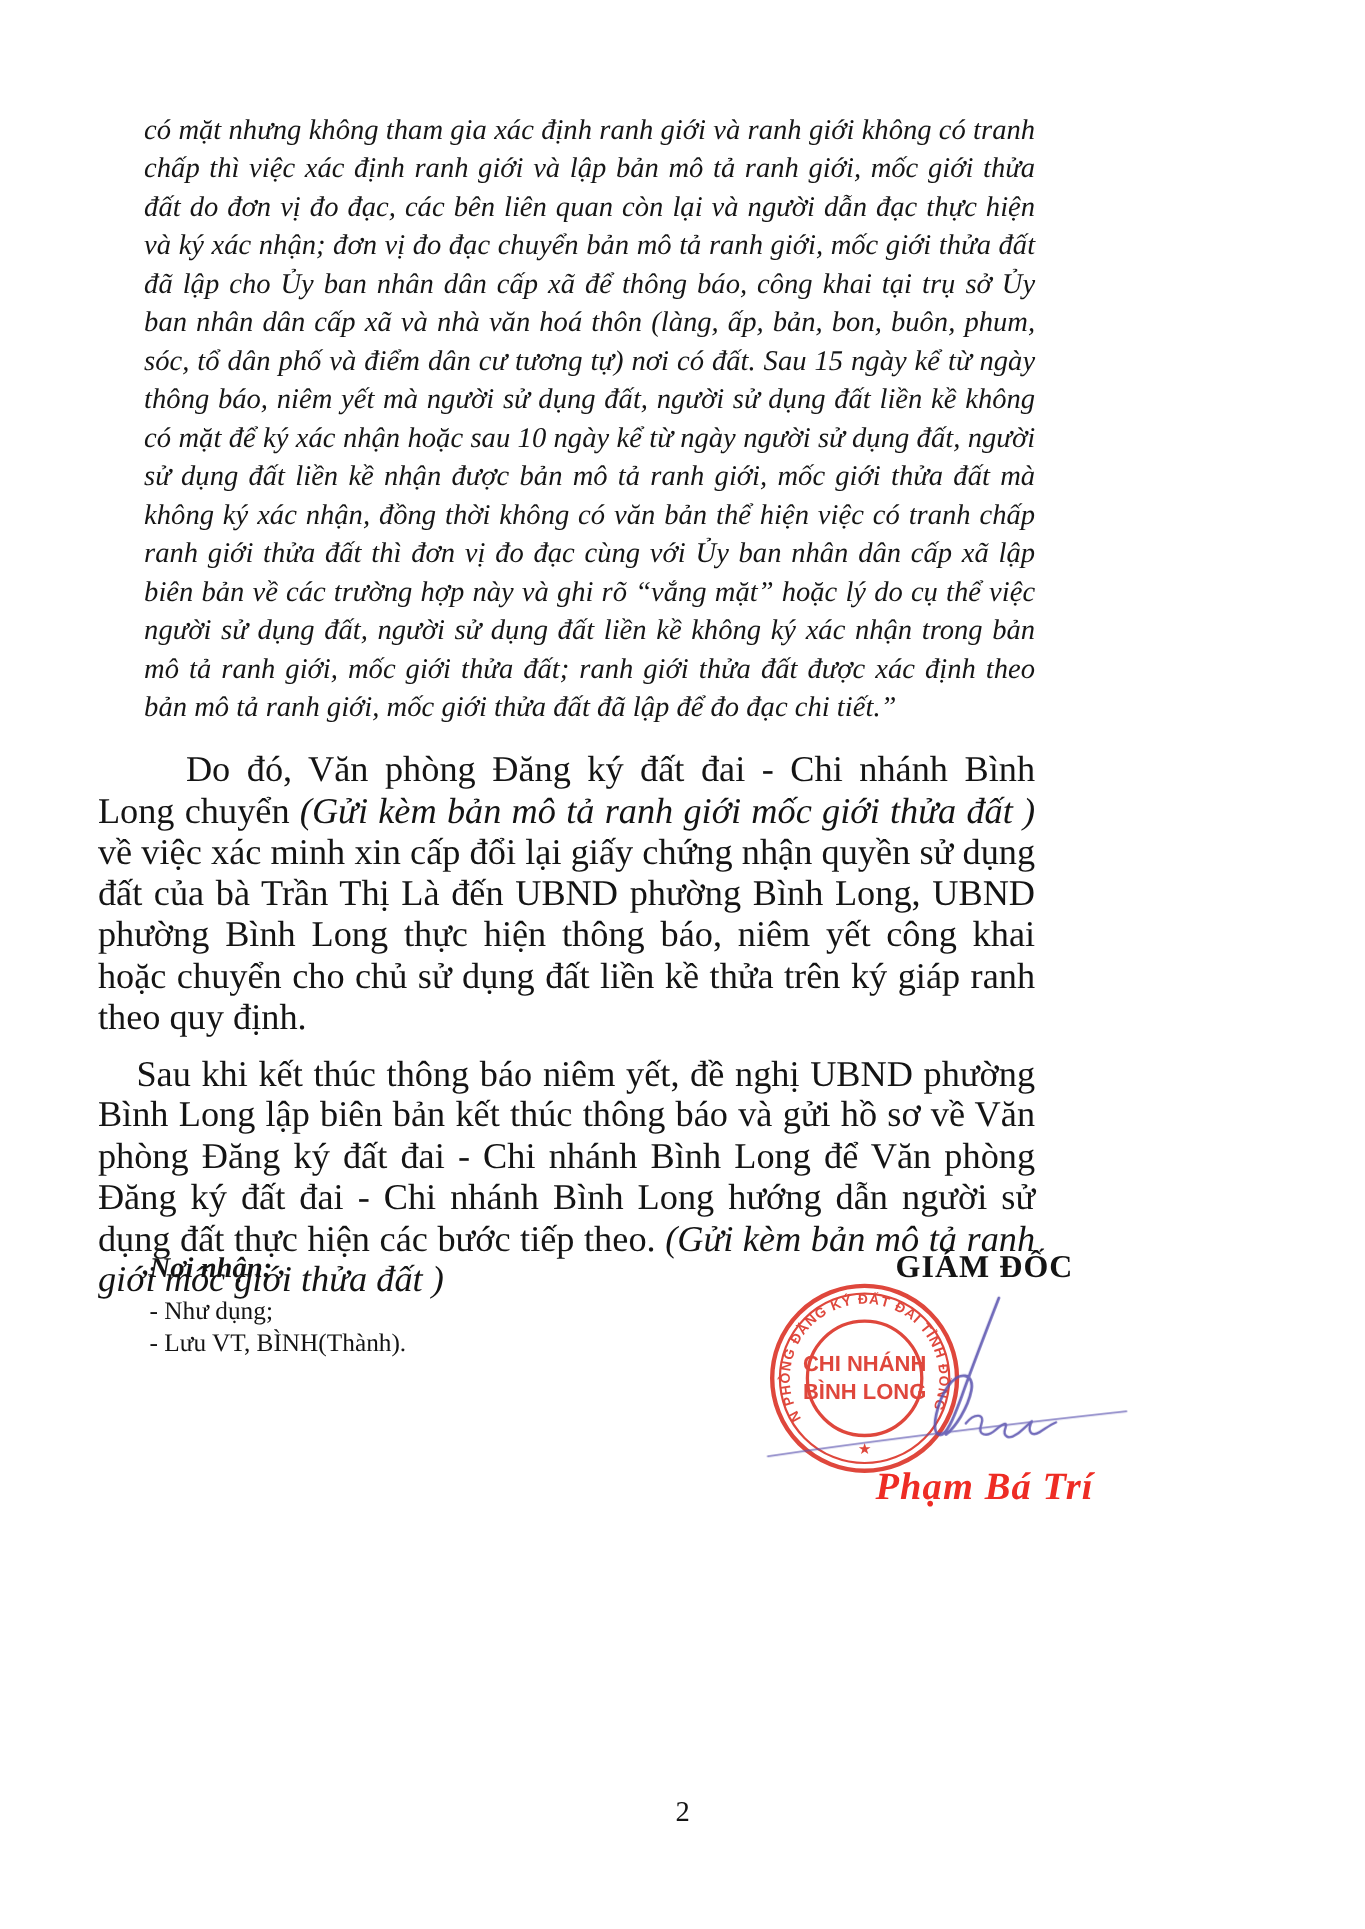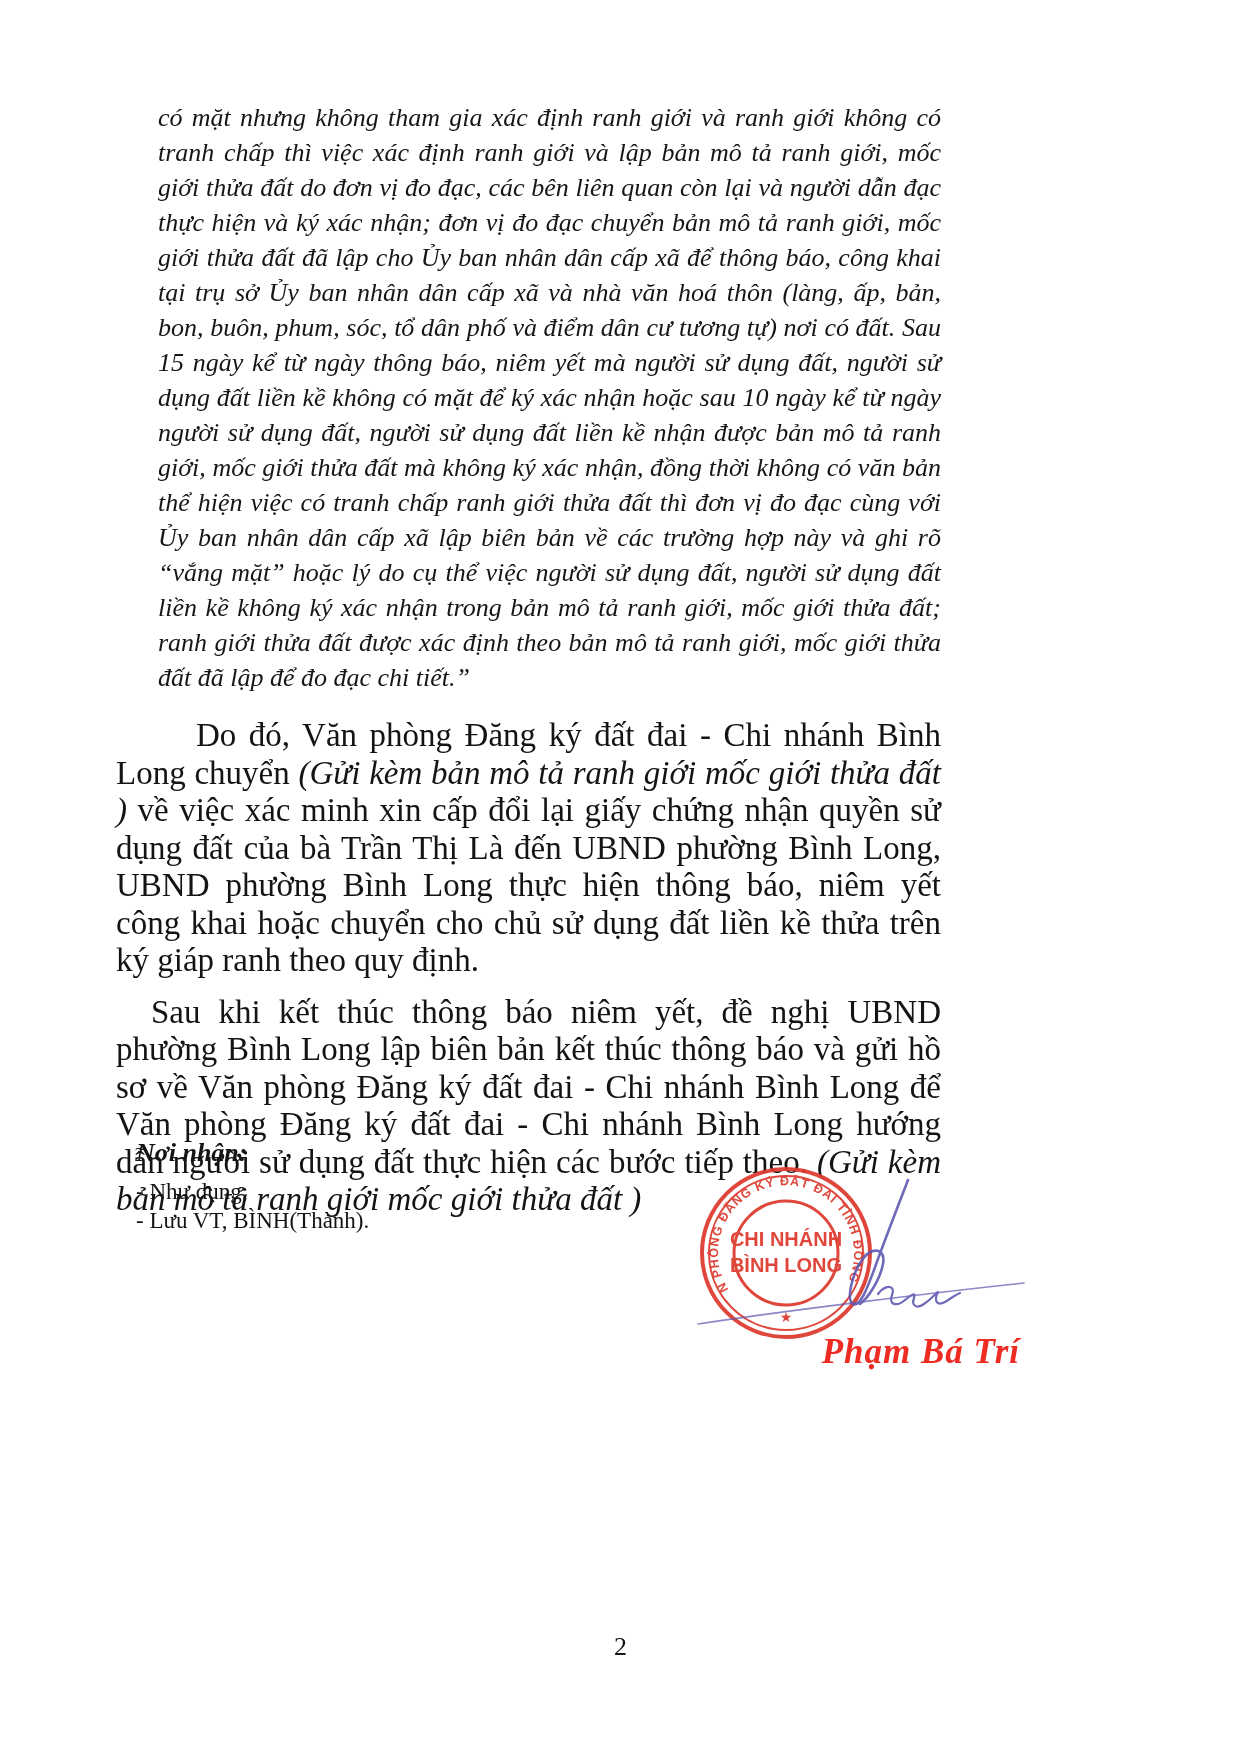--- a/index.html
+++ b/index.html
@@ -9,21 +9,21 @@
     margin:0 auto;
     background:#ffffff;
     font-family:"Liberation Serif", serif;
     color:#141414;
     overflow:hidden;
   }
   .content{
     position:absolute;
     left:0;top:0;
     width:1092px;
-    padding:100px 151px 0 116px;
+    padding:100px 151px 0 89px;
     box-sizing:border-box;
   }
   .quote{
     margin:0 0 22px 42px;
     font-style:italic;
     font-size:26px;
     line-height:35px;
     text-align:justify;
     color:#161616;
   }
@@ -46,21 +46,21 @@
   }
   .director-title{
     position:absolute;left:745px;top:1136px;width:300px;
     text-align:center;font-weight:bold;font-size:29px;
     letter-spacing:1px;
   }
   .stamp-svg{position:absolute;left:697px;top:1164px;opacity:.93;}
   .signature-svg{position:absolute;left:640px;top:1172px;}
   .signer-name{
     position:absolute;left:770px;top:1332px;width:250px;
-    text-align:right;
+    text-align:center;
     font-weight:bold;font-style:italic;
     font-size:35px;letter-spacing:1px;
     color:#ee2c24;
     font-family:"Liberation Serif", serif;
   }
   .footer{
     position:absolute;left:0;top:1632px;width:100%;
     text-align:center;font-size:26px;
   }
 </style>
@@ -77,20 +77,21 @@
     <p class="para indent-sm"><span>Sau khi kết thúc thông báo niêm yết, đề nghị UBND phường Bình Long lập biên bản kết thúc thông báo và gửi hồ sơ về Văn phòng Đăng ký đất đai - Chi nhánh Bình Long để Văn phòng Đăng ký đất đai - Chi nhánh Bình Long hướng dẫn người sử dụng đất thực hiện các bước tiếp theo. </span><span class="italic">(Gửi kèm bản mô tả ranh giới mốc giới thửa đất )</span></p>
 
   </div>
 
   <div class="recipients">
     <div class="label">Nơi nhận:</div>
     <div>- Như dụng;</div>
     <div>- Lưu VT, BÌNH(Thành).</div>
   </div>
 
+  <div class="director-title">GIÁM ĐỐC</div>
 
   <svg class="stamp-svg" width="178" height="178" viewBox="0 0 178 178">
     <defs>
       <path id="ringPath" d="M 30,123 A 68,68 0 1 1 148,123" fill="none"></path>
     </defs>
     <circle cx="89" cy="89" r="84" fill="none" stroke="#dd3a2e" stroke-width="4"></circle>
     <circle cx="89" cy="89" r="77" fill="none" stroke="#dd3a2e" stroke-width="2"></circle>
     <circle cx="89" cy="89" r="52" fill="none" stroke="#dd3a2e" stroke-width="3"></circle>
     <text fill="#dd3a2e" font-family="Liberation Sans, sans-serif" font-size="12.5" font-weight="bold" letter-spacing="1">
       <textPath href="#ringPath" startOffset="50%" text-anchor="middle">VĂN PHÒNG ĐĂNG KÝ ĐẤT ĐAI TỈNH ĐỒNG NAI</textPath>

